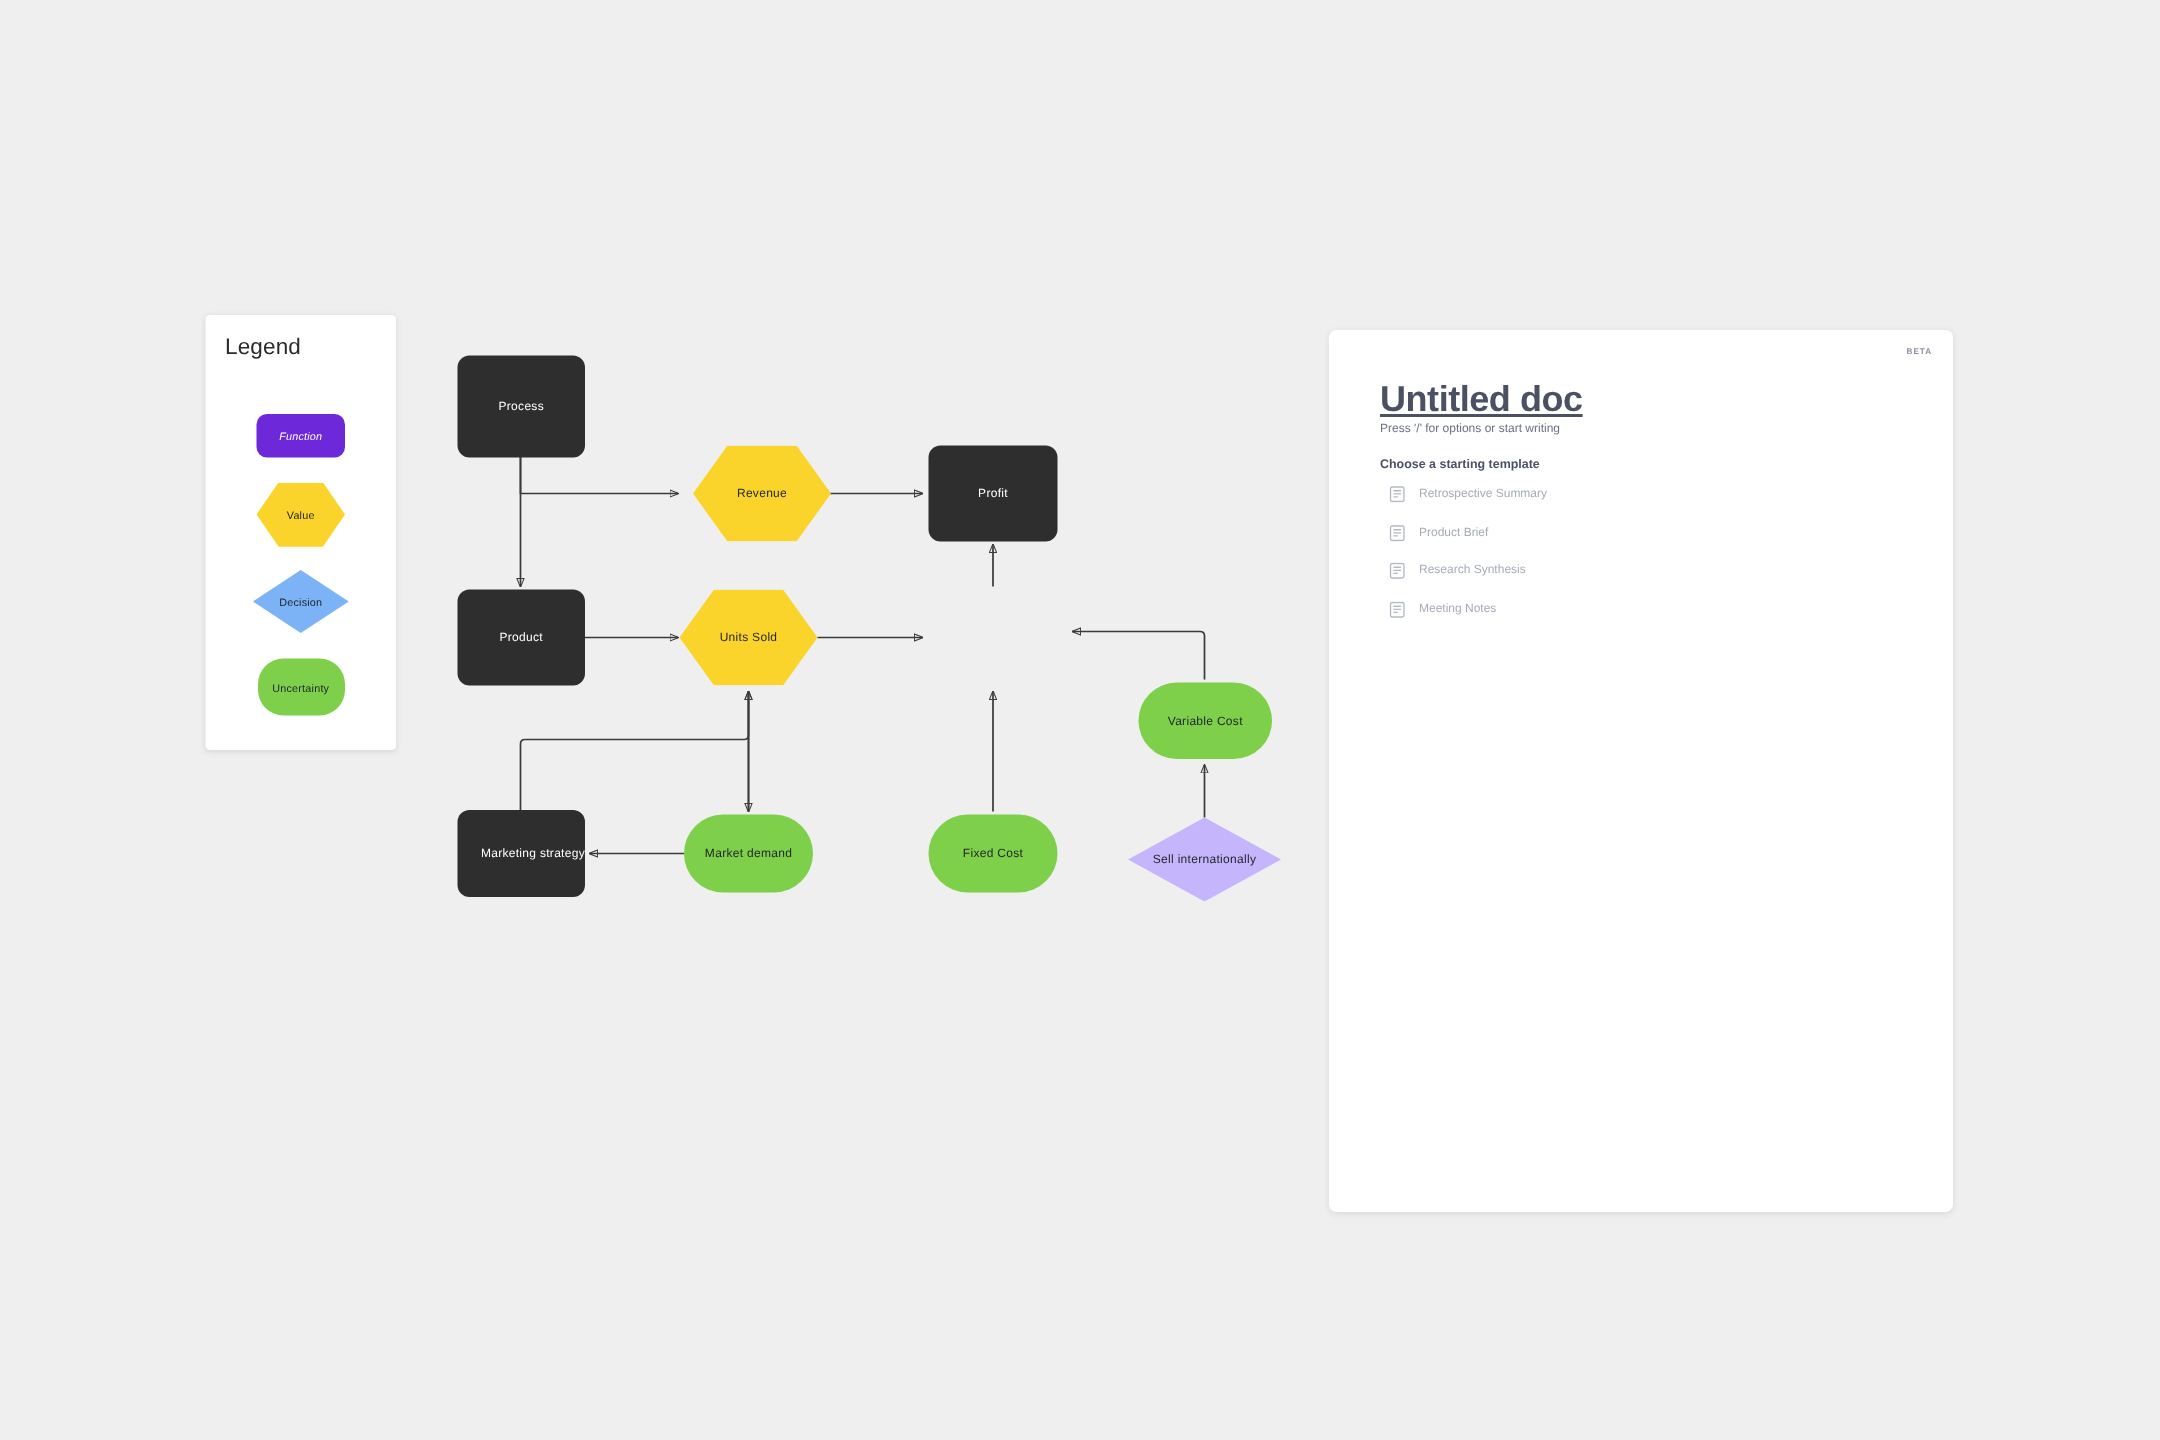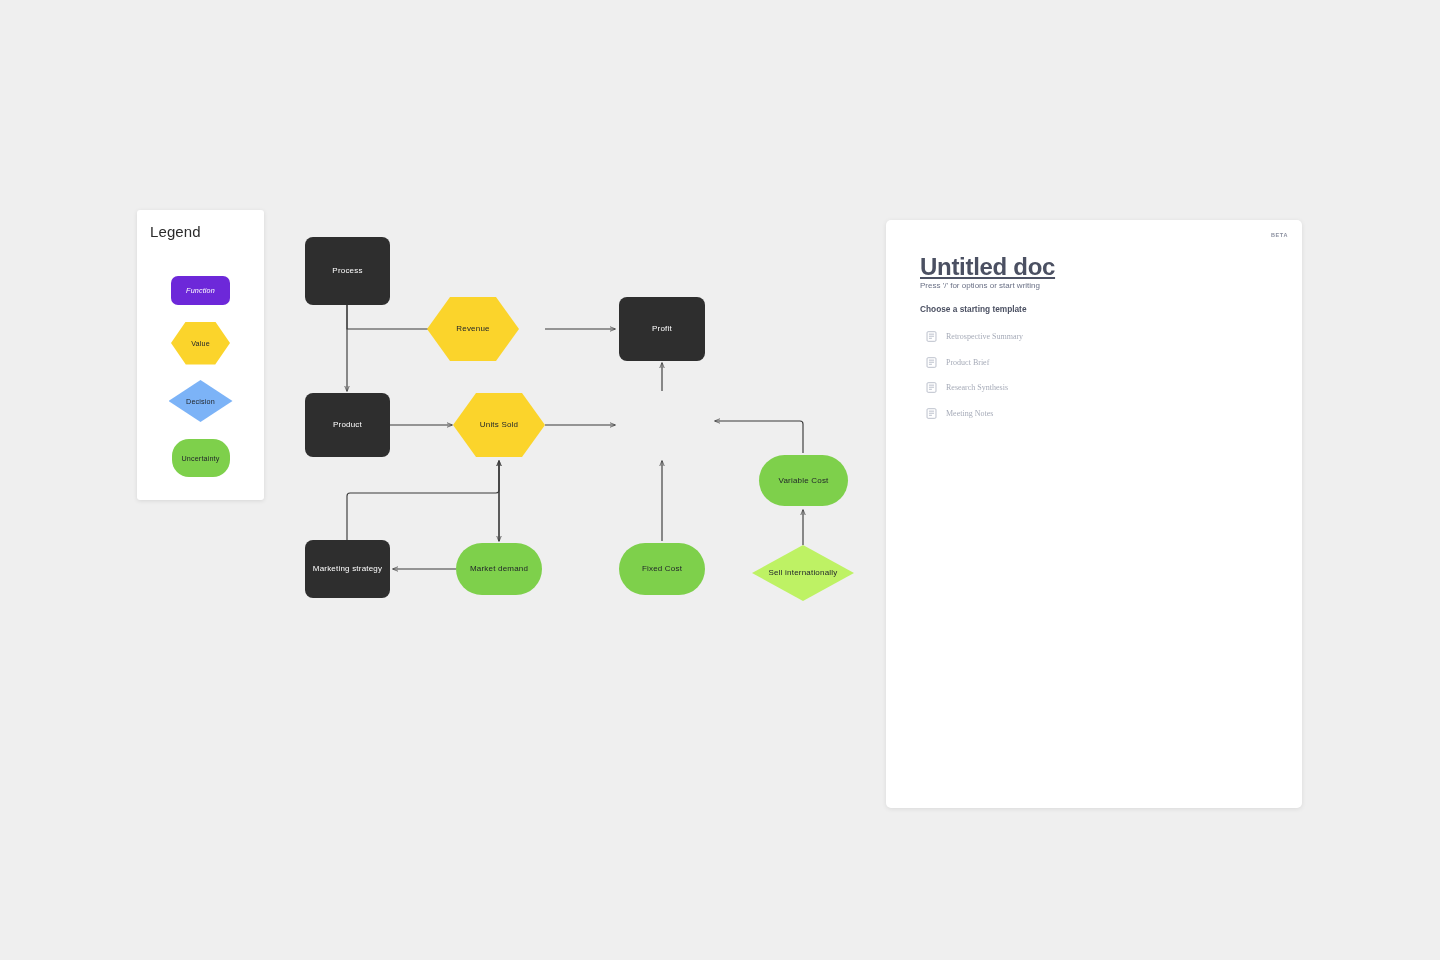--- a/index.html
+++ b/index.html
@@ -42,21 +42,21 @@
     position: absolute;
     display: flex; align-items: center; justify-content: center;
     text-align: center; line-height: 1.25;
     font-size: 8px; letter-spacing: .2px;
     z-index: 3;
   }
   .n-func { background: #2e2e2e; color: #ffffff; border-radius: 8px; }
   .n-value { background: #fbd42b; color: #23272b;
              clip-path: polygon(25% 0%, 75% 0%, 100% 50%, 75% 100%, 25% 100%, 0% 50%); }
   .n-uncert { background: #7ed04b; color: #23272b; border-radius: 30px; }
-  .n-decision { background: #bef264; color: #23272b;
+  .n-decision { background: #c4b5fd; color: #23272b;
                 clip-path: polygon(50% 0%, 100% 50%, 50% 100%, 0% 50%); }
 
   
   #edges { position: absolute; left: 0; top: 0; width: 1440px; height: 960px; z-index: 1; }
   #edges path { fill: none; stroke: #3b3b3b; stroke-width: 1.15px; }
 
   
   .doc-panel {
     position: absolute; left: 886px; top: 220px;
     width: 416px; height: 588px;
@@ -75,22 +75,22 @@
   .doc-hint {
     position: absolute; left: 34px; top: 61px;
     font-size: 8px; color: #6a7085;
   }
   .doc-sub {
     position: absolute; left: 34px; top: 84px;
     font-size: 8.3px; font-weight: bold; color: #4b5062;
   }
   .tpl-list { position: absolute; left: 40px; top: 104px; width: 340px; }
   .tpl-item {
-    display: flex; align-items: center; gap: 9px;
-    height: 25.5px; cursor: pointer; font-family: Liberation Serif, serif;
+    display: flex; gap: 9px;
+    height: 25.5px; cursor: pointer;
   }
   .tpl-icon { width: 11px; height: 11px; flex: 0 0 11px; }
   .tpl-label { font-size: 8px; color: #a6abb8; }
 </style>
 </head>
 <body>
 
 <div id="canvas">
 
   <svg id="edges" viewBox="0 0 1440 960">
@@ -152,42 +152,42 @@
       <div class="lg-shape lg-unc">
         <span>Uncertainty</span>
       </div>
     </div>
   </div>
 
   <div class="node n-func" style="left:305px;top:217px;width:85px;height:68px;margin-top:20px;">
     <span>Process</span>
   </div>
 
-  <div class="node n-value" style="left:427px;top:297px;width:92px;height:64px;">
+  <div class="node n-value" style="left:462px;top:297px;width:92px;height:64px;">
     <span>Revenue</span>
   </div>
 
   <div class="node n-func" style="left:619px;top:297px;width:86px;height:64px;">
     <span>Profit</span>
   </div>
 
   <div class="node n-func" style="left:305px;top:393px;width:85px;height:64px;">
     <span>Product</span>
   </div>
 
   <div class="node n-value" style="left:453px;top:393px;width:92px;height:64px;">
     <span>Units Sold</span>
   </div>
 
 
   <div class="node n-uncert" style="left:759px;top:455px;width:89px;height:51px;">
     <span>Variable Cost</span>
   </div>
 
-  <div class="node n-func" style="left:305px;top:540px;width:85px;height:58px;">
+  <div class="node n-func" style="left:305px;top:540px;width:85px;height:58px;justify-content:flex-end;">
     <span>Marketing strategy</span>
   </div>
 
   <div class="node n-uncert" style="left:456px;top:543px;width:86px;height:52px;">
     <span>Market demand</span>
   </div>
 
   <div class="node n-uncert" style="left:619px;top:543px;width:86px;height:52px;">
     <span>Fixed Cost</span>
   </div>

